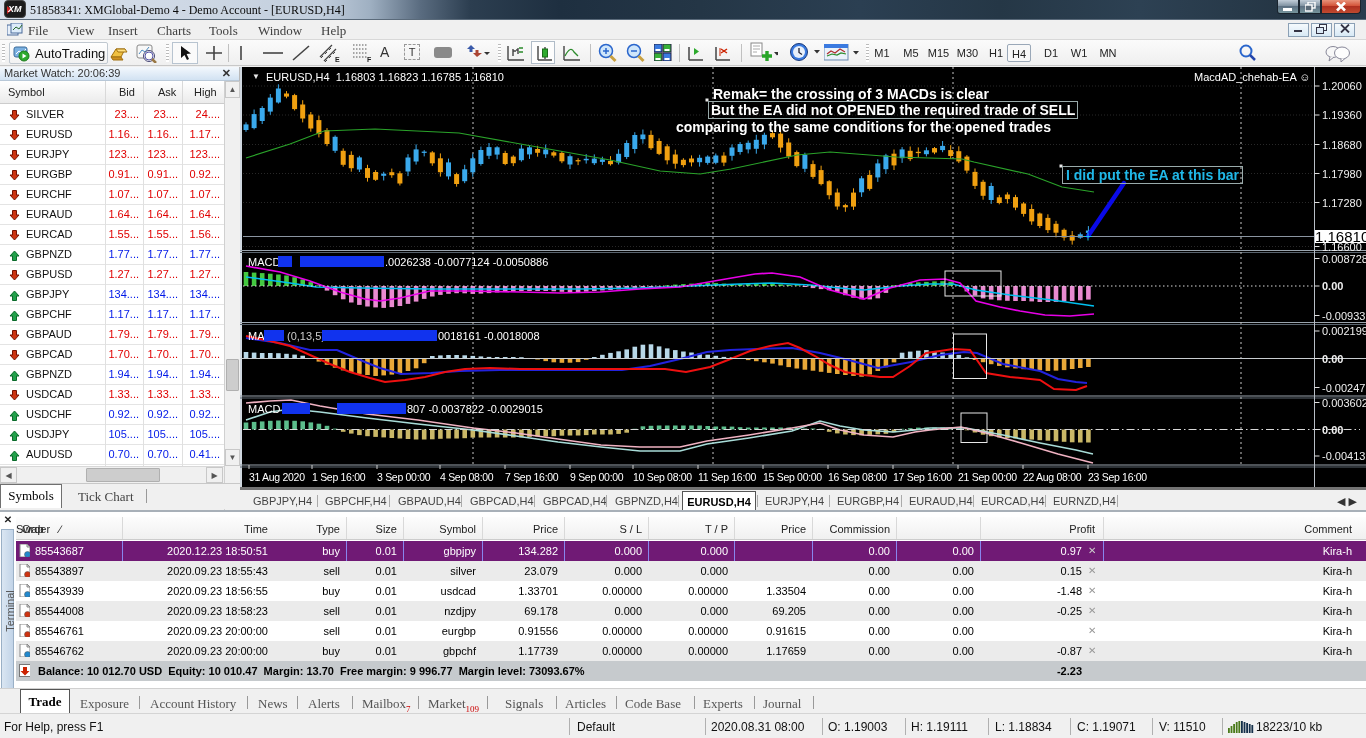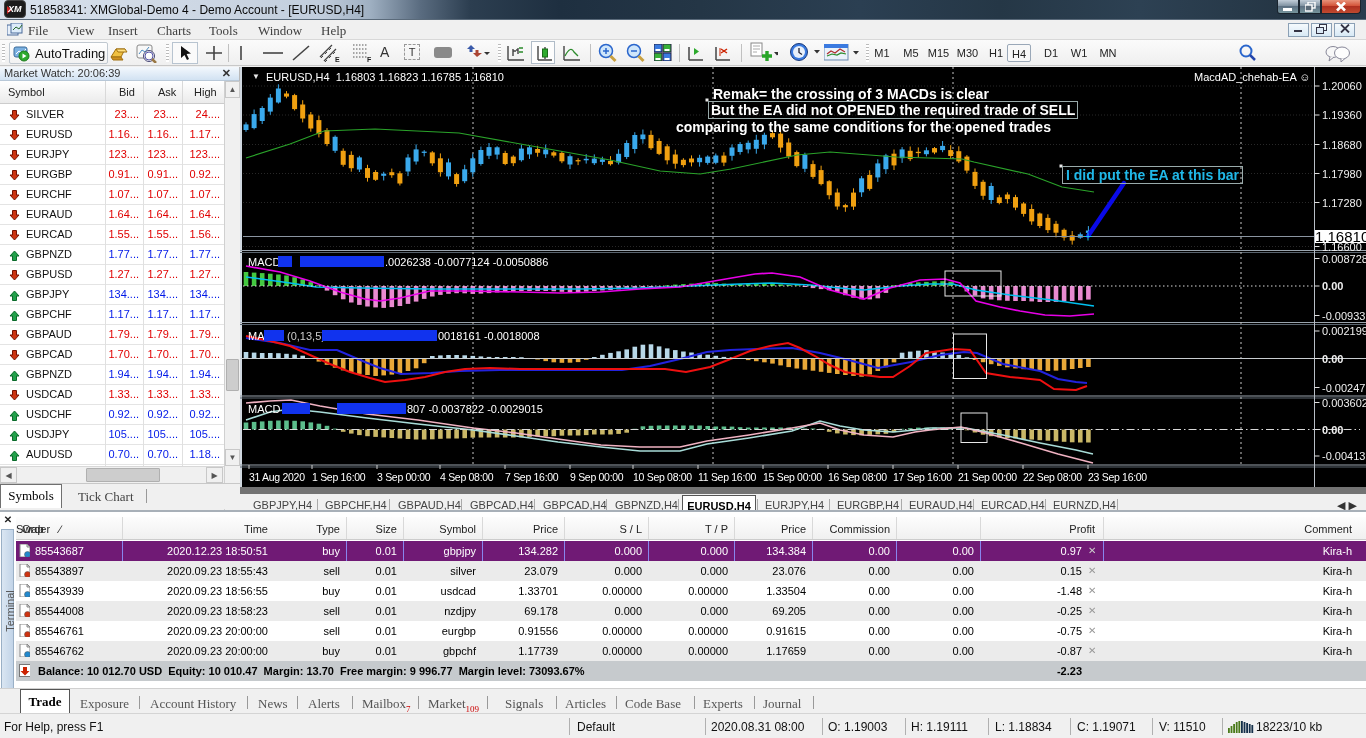--- a/index.html
+++ b/index.html
@@ -1,21 +1,21 @@
 <!DOCTYPE html>
 <html><head><meta charset="utf-8"><title>MT4</title><style>
 *{margin:0;padding:0;box-sizing:border-box}
 html,body{width:1366px;height:738px;overflow:hidden}
 body{font-family:"Liberation Sans",sans-serif;font-size:11px;background:#f0f0f0;position:relative}
 .abs{position:absolute}
 
 #titlebar{position:absolute;left:0;top:0;width:1366px;height:20px;
  background:linear-gradient(90deg,#d8e1ec 0px,#cdd7e4 200px,#c2cedd 320px,#9fb0c2 370px,#5a6c80 420px,#2c3e50 470px,#1e2f40 560px,#243646 700px,#2b3f52 860px,#253746 1000px,#2d4153 1140px,#253645 1280px,#2a3c4e 1366px);
  border-bottom:1px solid #5a6a7a}
-#titlebar .ttext{position:absolute;left:30px;top:3px;font-family:Liberation Sans, sans-serif;font-size:12px;color:#0a0a0a;white-space:pre}
+#titlebar .ttext{position:absolute;left:30px;top:3px;font-family:Liberation Serif, serif;font-size:12px;color:#0a0a0a;white-space:pre}
 #xmicon{position:absolute;left:4px;top:0px;width:22px;height:18px;background:#1c1c1c;border-radius:4px;border:1px solid #444}
 #xmicon span{position:absolute;left:3px;top:3px;font-size:9px;font-weight:bold;color:#fff;font-style:italic;font-family:"Liberation Sans",sans-serif}
 #xmicon i{position:absolute;left:2px;top:5px;width:0;height:0;border-left:5px solid #cc2222;border-top:4px solid transparent;border-bottom:4px solid transparent}
 .wbtn{position:absolute;top:0;height:14px;border:1px solid #1a242e;border-top:none;color:#fff;text-align:center;font-size:10px;line-height:12px}
 #wmin{left:1277px;width:22px;background:linear-gradient(#c2cdd8,#8193a2 45%,#5d7082 50%,#76949c);border-radius:0 0 0 3px}
 #wmax{left:1299px;width:22px;background:linear-gradient(#c2cdd8,#8193a2 45%,#5d7082 50%,#76949c)}
 #wclose{left:1321px;width:40px;background:linear-gradient(#e8927a,#d4543a 45%,#b03020 50%,#c04a30);border-radius:0 0 4px 0}
 .wbtn svg{display:block;margin:2px auto 0}
 
 #menubar{position:absolute;left:0;top:20px;width:1366px;height:20px;background:#f0f0f0;border-bottom:1px solid #d8d8d8}
@@ -45,21 +45,21 @@
 .sbthumb{position:absolute;background:#cdcdcd;border:1px solid #b0b0b0;border-radius:1px}
 #mwtabs{position:absolute;left:0;top:416px;width:240px;height:26px;background:#f0f0f0;border-top:1px solid #c8c8c8}
 .mwtab{position:absolute;font-family:"Liberation Serif",serif;font-size:13px;color:#444}
 #symtab{left:4px;top:2px;width:62px;height:24px;background:#fff;border:1px solid #707070;border-bottom:none;text-align:center;line-height:22px;color:#000;font-family:"Liberation Serif",serif;font-size:13px}
 
 #chart{position:absolute;left:240px;top:67px;width:1126px;height:420px;background:#000}
 #chart svg{position:absolute;left:0;top:0}
 .ctext{position:absolute;color:#fff;white-space:pre}
 .scalelbl{position:absolute;left:1082px;color:#f0f0f0;font-size:11px;transform:translateY(-6px)}
 
-#ctabs{position:absolute;left:240px;top:487px;width:1126px;height:23px;background:#f0f0f0;border-top:7px solid #737373}
+#ctabs{position:absolute;left:240px;top:487px;width:1126px;height:23px;background:#f0f0f0;border-top:3px solid #737373}
 .ctab{position:absolute;top:5px;font-size:11px;color:#444}
 .ctsep{position:absolute;top:5px;width:1px;height:12px;background:#aaa}
 #seltab{position:absolute;left:442px;top:1px;width:74px;height:22px;background:#fff;border:1px solid #555;border-bottom:none;text-align:center;line-height:20px;font-weight:bold;color:#000;font-size:11px}
 
 #terminal{position:absolute;left:0;top:510px;width:1366px;height:203px;background:#fff;border-top:2px solid #a8b0b8}
 #tside{position:absolute;left:1px;top:17px;width:13px;height:184px;background:linear-gradient(90deg,#dae6f2,#c2d4e8);border:1px solid #9ab0c6}
 #tside span{position:absolute;left:-13px;top:75px;transform:rotate(-90deg);font-size:11px;color:#555;white-space:nowrap}
 #tclose{position:absolute;left:2px;top:2px;width:12px;height:12px;color:#222;font-size:10px;font-weight:bold;line-height:11px;text-align:center}
 #thead{position:absolute;left:16px;top:5px;width:1350px;height:23px;background:linear-gradient(#fdfdfd,#f0f0f0);border-bottom:1px solid #ccc;color:#222}
 #thead span{position:absolute;top:6px}
@@ -438,21 +438,21 @@
       <b class="blue" style="left:138px;width:40px">105....</b>
       <b class="blue" style="left:177px;width:43px">105....</b>
     </div>
     <div class="mwrow" style="top:378px">
       <svg width="11" height="11" style="position:absolute;left:9px;top:5px">
         <path d="M3.5 10.5 h4 v-4.5 h2.5 l-4.5 -5 l-4.5 5 h2.5 z" fill="#22a04a" stroke="#0a6a2a"></path>
       </svg>
       <span class="sym">AUDUSD</span>
       <b class="blue" style="left:99px;width:40px">0.70...</b>
       <b class="blue" style="left:138px;width:40px">0.70...</b>
-      <b class="blue" style="left:177px;width:43px">1.18...</b>
+      <b class="blue" style="left:177px;width:43px">0.41...</b>
     </div>
     <div class="mwvl" style="left:105px;top:37px"></div>
     <div class="mwvl" style="left:143px;top:37px"></div>
     <div class="mwvl" style="left:182px;top:37px"></div>
     <div id="mwsbv">
       <div class="sbbtn" style="left:0px;top:0px;width:15px;height:17px;line-height:16px">▲</div>
       <div class="sbthumb" style="left:1px;top:278px;width:13px;height:32px"></div>
       <div class="sbbtn" style="left:0px;top:368px;width:15px;height:17px;line-height:16px">▼</div>
     </div>
     <div id="mwsbh">
@@ -1013,21 +1013,21 @@
     <div class="ctext" style="left:137px;top:404px;font-size:10.5px;letter-spacing:-0.3px">3 Sep 00:00</div>
     <div class="ctext" style="left:200px;top:404px;font-size:10.5px;letter-spacing:-0.3px">4 Sep 08:00</div>
     <div class="ctext" style="left:265px;top:404px;font-size:10.5px;letter-spacing:-0.3px">7 Sep 16:00</div>
     <div class="ctext" style="left:330px;top:404px;font-size:10.5px;letter-spacing:-0.3px">9 Sep 00:00</div>
     <div class="ctext" style="left:393px;top:404px;font-size:10.5px;letter-spacing:-0.3px">10 Sep 08:00</div>
     <div class="ctext" style="left:458px;top:404px;font-size:10.5px;letter-spacing:-0.3px">11 Sep 16:00</div>
     <div class="ctext" style="left:523px;top:404px;font-size:10.5px;letter-spacing:-0.3px">15 Sep 00:00</div>
     <div class="ctext" style="left:588px;top:404px;font-size:10.5px;letter-spacing:-0.3px">16 Sep 08:00</div>
     <div class="ctext" style="left:653px;top:404px;font-size:10.5px;letter-spacing:-0.3px">17 Sep 16:00</div>
     <div class="ctext" style="left:718px;top:404px;font-size:10.5px;letter-spacing:-0.3px">21 Sep 00:00</div>
-    <div class="ctext" style="left:783px;top:404px;font-size:10.5px;letter-spacing:-0.3px">22 Sep 08:00</div>
+    <div class="ctext" style="left:783px;top:404px;font-size:10.5px;letter-spacing:-0.3px">22 Aug 08:00</div>
     <div class="ctext" style="left:848px;top:404px;font-size:10.5px;letter-spacing:-0.3px">23 Sep 16:00</div>
     <div class="scalelbl" style="top:19px;">1.20060</div>
     <div class="scalelbl" style="top:48px;">1.19360</div>
     <div class="scalelbl" style="top:77.5px;">1.18680</div>
     <div class="scalelbl" style="top:106.5px;">1.17980</div>
     <div class="scalelbl" style="top:135.5px;">1.17280</div>
     <div class="scalelbl" style="top:179.5px;">1.16600</div>
     <div class="scalelbl" style="top:191.5px;">0.0087285</div>
     <div class="scalelbl" style="top:219px;font-weight:bold;">0.00</div>
     <div class="scalelbl" style="top:248.5px;">-0.009331</div>
@@ -1104,21 +1104,20 @@
         <circle cx="8.5" cy="10.5" r="3" fill="#2288cc" stroke="#555" stroke-width="0.5"></circle>
       </svg>
       <span style="left:19px">85543687</span>
       <span class="ra" style="left:0;width:252px">2020.12.23 18:50:51</span>
       <span class="ra" style="left:0;width:324px">buy</span>
       <span class="ra" style="left:0;width:381px">0.01</span>
       <span class="ra" style="left:0;width:460px">gbpjpy</span>
       <span class="ra" style="left:0;width:542px">134.282</span>
       <span class="ra" style="left:0;width:626px">0.000</span>
       <span class="ra" style="left:0;width:712px">0.000</span>
-      <span class="ra" style="left:0;width:790px">134.384</span>
       <span class="ra" style="left:0;width:874px">0.00</span>
       <span class="ra" style="left:0;width:958px">0.00</span>
       <span class="ra" style="left:0;width:1066px">0.97</span>
       <span style="left:1072px;color:#ccc;font-size:10px">✕</span>
       <span class="ra" style="left:0;width:1336px">Kira-h</span>
       <div style="position:absolute;left:106px;top:0;width:1px;height:100%;background:#8886ee"></div>
       <div style="position:absolute;left:330px;top:0;width:1px;height:100%;background:#8886ee"></div>
       <div style="position:absolute;left:387px;top:0;width:1px;height:100%;background:#8886ee"></div>
       <div style="position:absolute;left:466px;top:0;width:1px;height:100%;background:#8886ee"></div>
       <div style="position:absolute;left:548px;top:0;width:1px;height:100%;background:#8886ee"></div>
@@ -1136,21 +1135,20 @@
         <circle cx="8.5" cy="10.5" r="3" fill="#cc3311" stroke="#555" stroke-width="0.5"></circle>
       </svg>
       <span style="left:19px">85543897</span>
       <span class="ra" style="left:0;width:252px">2020.09.23 18:55:43</span>
       <span class="ra" style="left:0;width:324px">sell</span>
       <span class="ra" style="left:0;width:381px">0.01</span>
       <span class="ra" style="left:0;width:460px">silver</span>
       <span class="ra" style="left:0;width:542px">23.079</span>
       <span class="ra" style="left:0;width:626px">0.000</span>
       <span class="ra" style="left:0;width:712px">0.000</span>
-      <span class="ra" style="left:0;width:790px">23.076</span>
       <span class="ra" style="left:0;width:874px">0.00</span>
       <span class="ra" style="left:0;width:958px">0.00</span>
       <span class="ra" style="left:0;width:1066px">0.15</span>
       <span style="left:1072px;color:#999;font-size:10px">✕</span>
       <span class="ra" style="left:0;width:1336px">Kira-h</span>
     </div>
     <div class="trow " style="top:69px">
       <svg class="docicon" width="12" height="14">
         <path d="M1 0 h7 l3 3 v10 h-10 z" fill="#fff" stroke="#888"></path>
         <path d="M8 0 l3 3 h-3 z" fill="#ddd" stroke="#888"></path>
@@ -1202,21 +1200,20 @@
       <span class="ra" style="left:0;width:252px">2020.09.23 20:00:00</span>
       <span class="ra" style="left:0;width:324px">sell</span>
       <span class="ra" style="left:0;width:381px">0.01</span>
       <span class="ra" style="left:0;width:460px">eurgbp</span>
       <span class="ra" style="left:0;width:542px">0.91556</span>
       <span class="ra" style="left:0;width:626px">0.00000</span>
       <span class="ra" style="left:0;width:712px">0.00000</span>
       <span class="ra" style="left:0;width:790px">0.91615</span>
       <span class="ra" style="left:0;width:874px">0.00</span>
       <span class="ra" style="left:0;width:958px">0.00</span>
-      <span class="ra" style="left:0;width:1066px">-0.75</span>
       <span style="left:1072px;color:#999;font-size:10px">✕</span>
       <span class="ra" style="left:0;width:1336px">Kira-h</span>
     </div>
     <div class="trow gray" style="top:129px">
       <svg class="docicon" width="12" height="14">
         <path d="M1 0 h7 l3 3 v10 h-10 z" fill="#fff" stroke="#888"></path>
         <path d="M8 0 l3 3 h-3 z" fill="#ddd" stroke="#888"></path>
         <circle cx="8.5" cy="10.5" r="3" fill="#2288cc" stroke="#555" stroke-width="0.5"></circle>
       </svg>
       <span style="left:19px">85546762</span>

